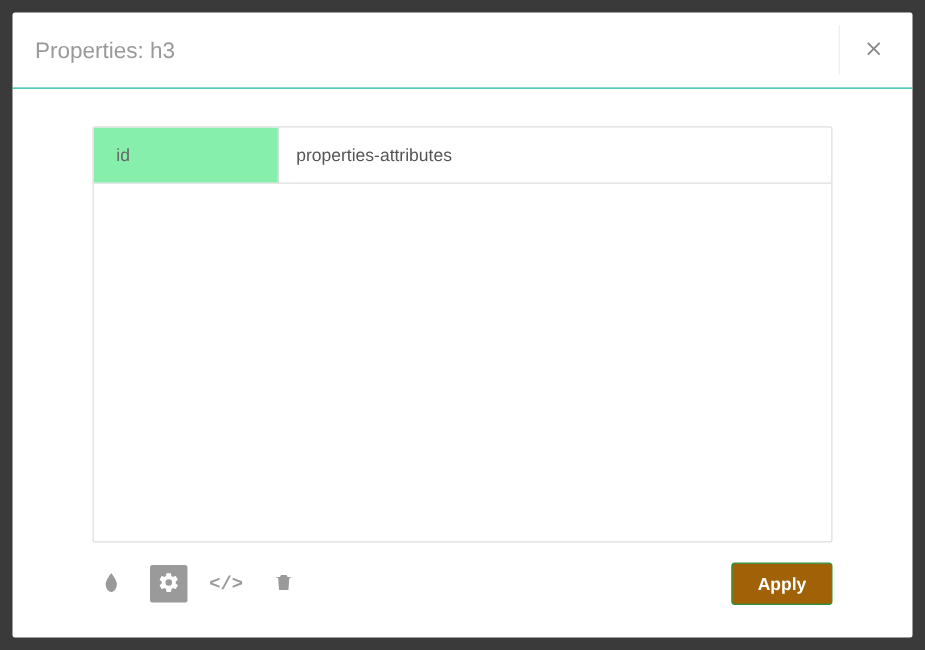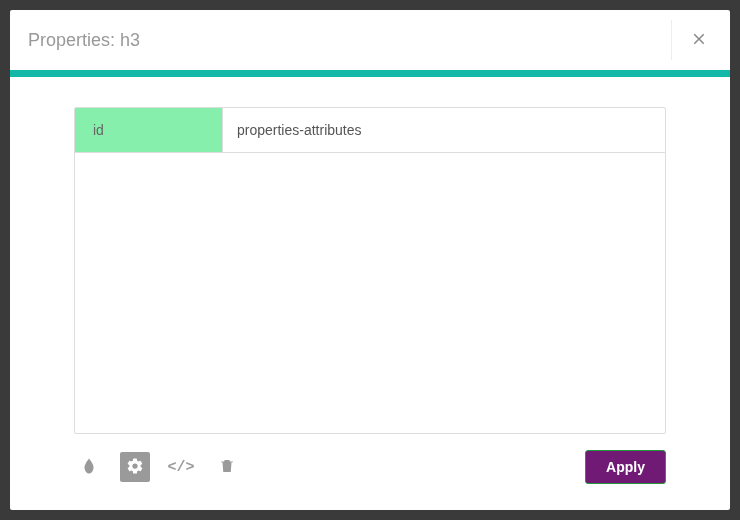--- a/index.html
+++ b/index.html
@@ -17,21 +17,21 @@
       height: 100%;
       border-radius: 2px;
       display: flex;
       flex-direction: column;
     }
     .panel-header {
       display: flex;
       align-items: center;
       justify-content: space-between;
       padding: 10px 18px 10px 18px;
-      border-bottom: 7px solid #14b8a6;
+      border-bottom: 1px solid #14b8a6;
     }
     .panel-title {
       font-size: 18px;
       color: #999;
       font-weight: 400;
     }
     .close-btn {
       background: none;
       border: none;
       cursor: pointer;
@@ -110,21 +110,21 @@
       justify-content: center;
       border-radius: 2px;
       color: #9a9a9a;
     }
     .icon-btn svg { width: 18px; height: 18px; fill: currentColor; }
     .icon-btn.active {
       background: #9a9a9a;
       color: #fff;
     }
     .apply-btn {
-      background: #701a75;
+      background: #a16207;
       color: #fff;
       border: 1px solid #24953e;
       border-radius: 3px;
       padding: 8px 20px;
       font-size: 14px;
       font-weight: 600;
       cursor: pointer;
     }
     .code-text {
       font-family: "Courier New", monospace;

